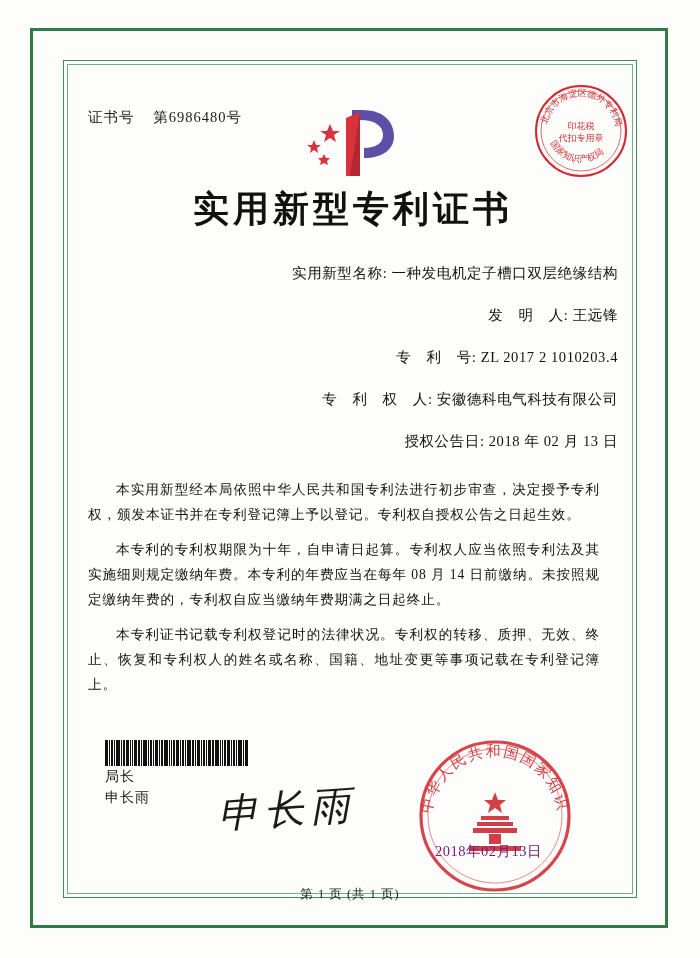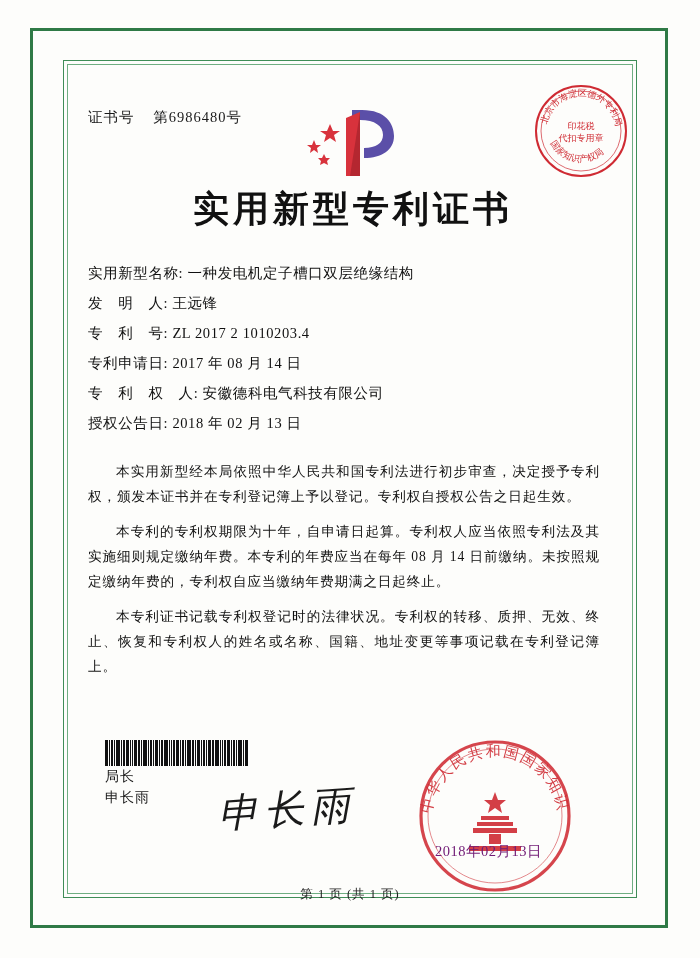--- a/index.html
+++ b/index.html
@@ -72,24 +72,25 @@
     text-align: center;
     font-size: 36px;
     font-weight: bold;
     letter-spacing: 4px;
     margin-top: 58px;
     color: #111;
     font-family: Liberation Mono, monospace;
   }
   .field-row {
     font-size: 14.5px;
-    margin-top: 11px;
+    margin-top: 23px;
     letter-spacing: 0.6px;
     color: #111;
     white-space: nowrap;
+    text-align: right;
   }
   .field-label {
     display: inline-block;
   }
   .field-value {
     display: inline-block;
   }
   .para {
     font-size: 13.6px;
     line-height: 25px;
@@ -233,24 +234,20 @@
       </div>
       <div class="field-row">
         <span class="field-label">发　明　人:</span>
         <span class="field-value">王远锋</span>
       </div>
       <div class="field-row">
         <span class="field-label">专　利　号:</span>
         <span class="field-value">ZL 2017 2 1010203.4</span>
       </div>
       <div class="field-row">
-        <span class="field-label">专利申请日:</span>
-        <span class="field-value">2017 年 08 月 14 日</span>
-      </div>
-      <div class="field-row">
         <span class="field-label">专　利　权　人:</span>
         <span class="field-value">安徽德科电气科技有限公司</span>
       </div>
       <div class="field-row">
         <span class="field-label">授权公告日:</span>
         <span class="field-value">2018 年 02 月 13 日</span>
       </div>
     </div>
 
     <div id="paragraphs">

